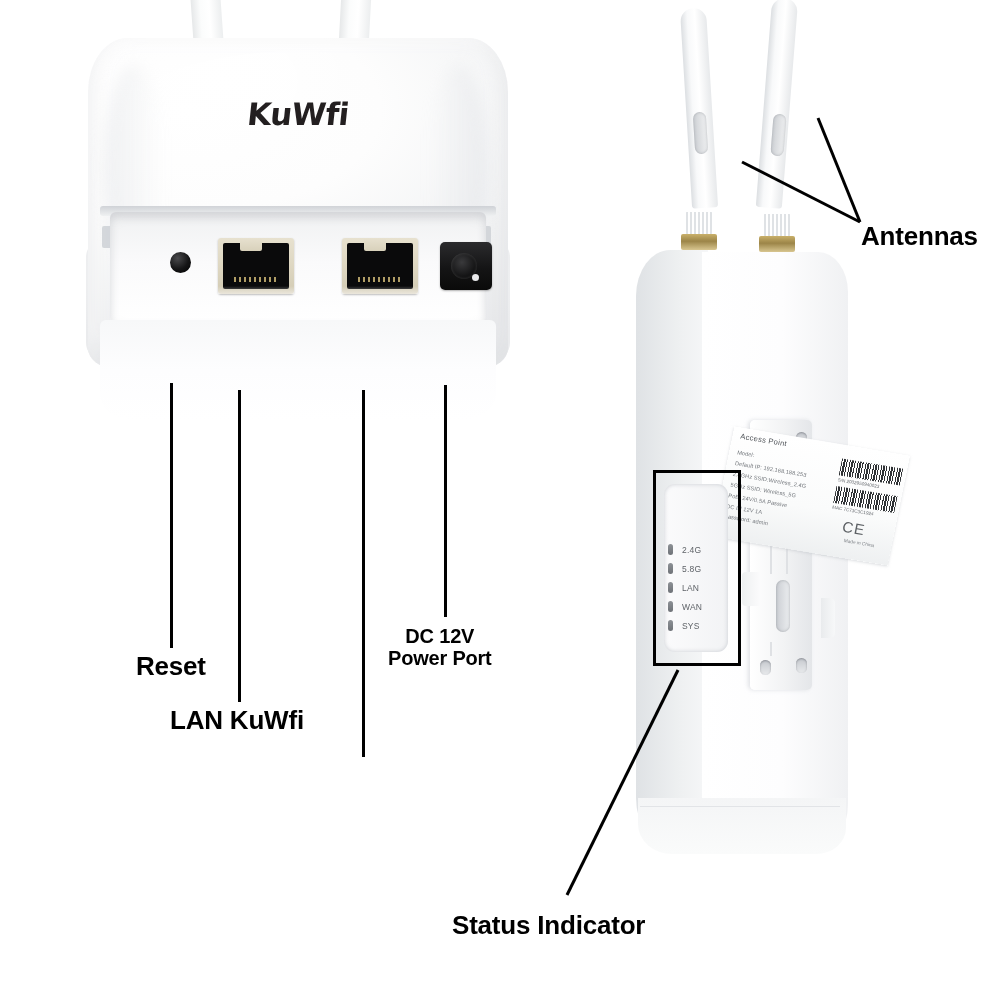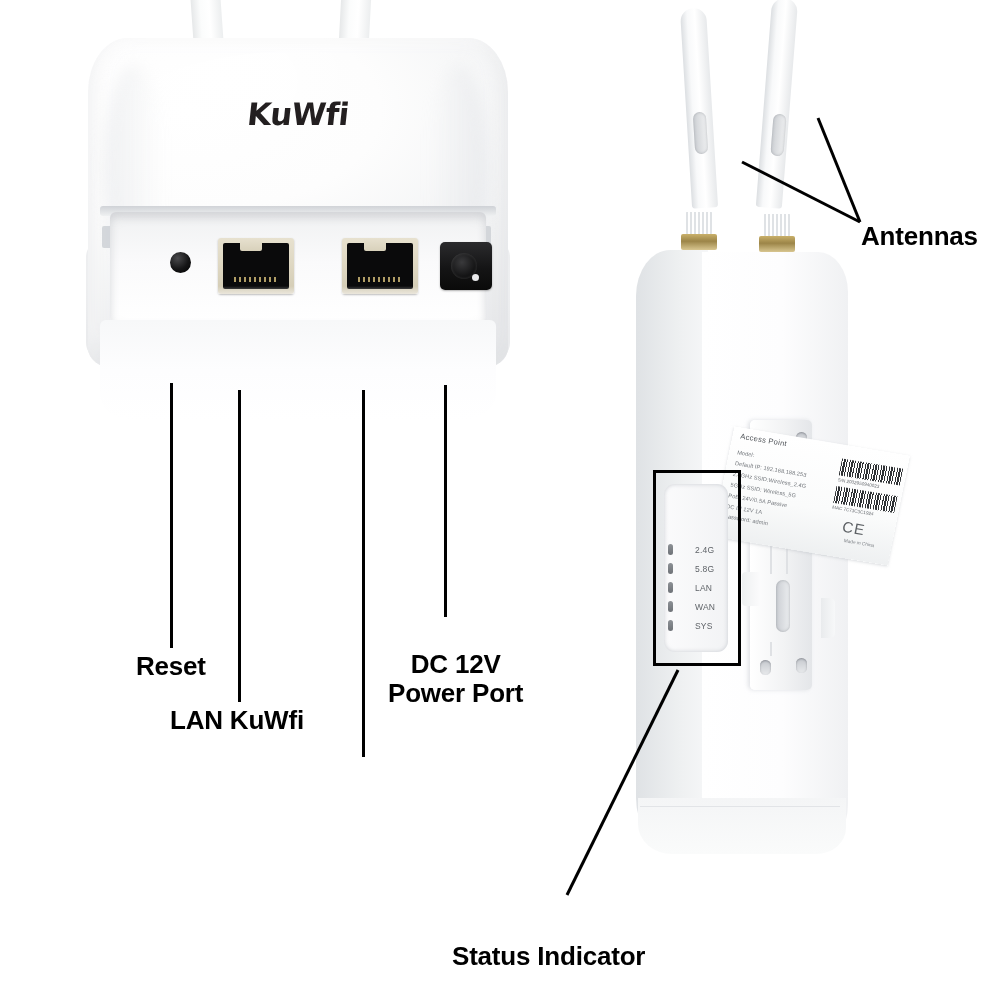--- a/index.html
+++ b/index.html
@@ -380,21 +380,21 @@
     height: 19px;
   }
   .led-dot {
     width: 5px;
     height: 11px;
     border-radius: 3px;
     background: linear-gradient(to bottom, #8d9196, #6e7277);
     flex: 0 0 auto;
   }
   .led-label {
-    margin-left: 22px;
+    margin-left: 9px;
     font-family: "Liberation Sans", sans-serif;
     font-size: 8.5px;
     color: #5f6368;
     letter-spacing: 0.2px;
     white-space: nowrap;
   }
 
   
   #bracket {
     position: absolute;
@@ -657,20 +657,20 @@
     <line x1="860" y1="222" x2="742" y2="162" stroke="#000" stroke-width="3"></line>
     <line x1="860" y1="222" x2="818" y2="118" stroke="#000" stroke-width="3"></line>
     <line x1="567" y1="895" x2="678" y2="670" stroke="#000" stroke-width="3"></line>
   </svg>
 
   <div class="callout" style="left:136px; top:652px; font-size:26px;">Reset</div>
 
   <div class="callout" style="left:170px; top:706px; font-size:26px;">LAN KuWfi</div>
 
 
-  <div class="callout" style="left:388px; top:650px; font-size:26px; text-align:center;">DC 12V
+  <div class="callout" style="left:388px; top:625px; font-size:20px; text-align:center;">DC 12V
 Power Port</div>
 
   <div class="callout" style="left:861px; top:222px; font-size:26px;text-align:center;">Antennas</div>
 
-  <div class="callout" style="left:452px; top:911px; font-size:26px;margin-top:31px;">Status Indicator</div>
+  <div class="callout" style="left:452px; top:911px; font-size:26px;">Status Indicator</div>
 
 </div>
 
 </body></html>

